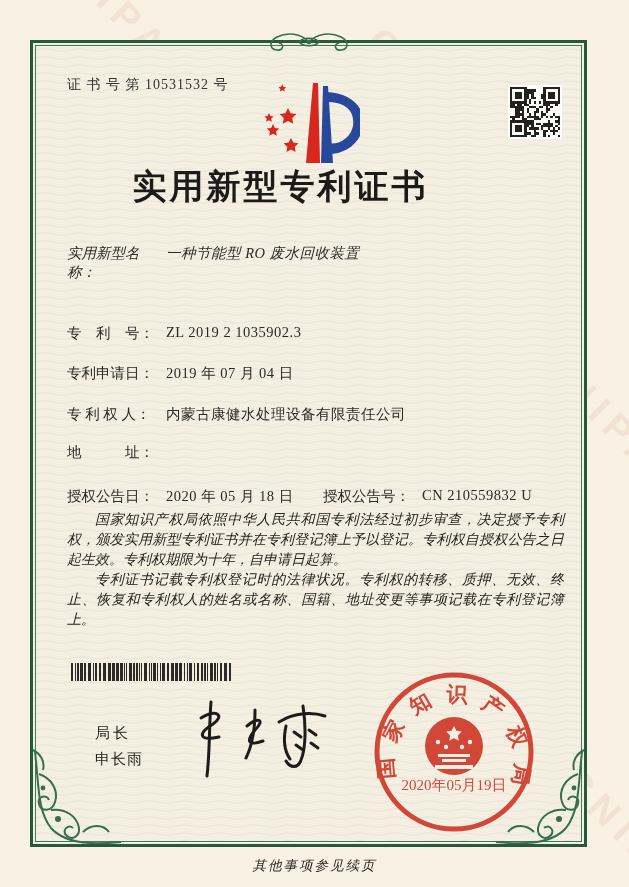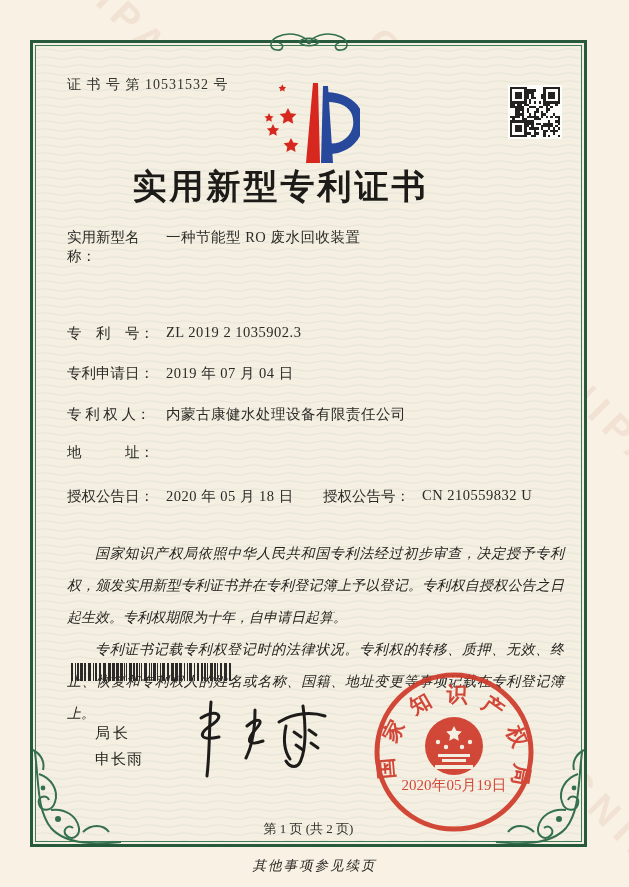--- a/index.html
+++ b/index.html
@@ -34,22 +34,22 @@
 
   
   .field-row { position:absolute; left:67px; display:flex; font-size:14.5px; color:#2b2a26; }
   .field-row .lbl { width:99px; flex:none; }
   .field-row .val { letter-spacing:.5px; }
   .row-addr .val { width:396px; line-height:21px; }
   .pair2 { position:absolute; left:256px; top:0; display:flex; }
   .pair2 .lbl { width:99px; }
 
   
-  .paras { position:absolute; left:67px; top:538px; width:497px; font-size:14px;
-           font-style:italic; line-height:32px; color:#24231f; text-align:justify; }
+  .paras { position:absolute; left:67px; top:510px; width:497px; font-size:14px;
+           font-style:italic; line-height:20px; color:#24231f; text-align:justify; }
   .paras p { text-indent:2em; }
 
   
   .barcode { position:absolute; left:71px; top:663px; width:166px; height:18px; display:flex; align-items:stretch; }
   .barcode i { display:block; background:#2b2a28; }
   .director-title { position:absolute; left:95px; top:724px; font-family:"Liberation Sans",sans-serif;
                     font-size:15px; color:#26251f; letter-spacing:3px; }
   .director-name  { position:absolute; left:95px; top:750px; font-family:"Liberation Sans",sans-serif;
                     font-size:15px; color:#26251f; letter-spacing:1px; }
   .signature { position:absolute; left:183px; top:698px; }
@@ -572,21 +572,21 @@
       <i></i>
       <i class="d"></i>
       <i></i>
       <i></i>
       <i></i>
       <i class="d"></i>
     </div>
 
   <div class="title">实用新型专利证书</div>
 
-  <div class="field-row" style="top:228px;">
+  <div class="field-row" style="top:244px;font-style:italic;">
     <span class="lbl">实用新型名称：</span>
     <span class="val">一种节能型 RO 废水回收装置</span>
   </div>
   <div class="field-row" style="top:324px;">
     <span class="lbl">专　利　号：</span>
     <span class="val">ZL 2019 2 1035902.3</span>
   </div>
   <div class="field-row" style="top:364px;">
     <span class="lbl">专利申请日：</span>
     <span class="val">2019 年 07 月 04 日</span>
@@ -696,16 +696,15 @@
       </g>
       <g fill="#f5efe2">
         <rect x="66" y="84" width="32" height="3"></rect>
         <rect x="70" y="89" width="24" height="3"></rect>
         <rect x="63" y="95" width="38" height="4"></rect>
       </g>
     </g>
     <text x="82" y="120" text-anchor="middle" font-size="15" fill="#cf3a2a" font-family="Liberation Serif, serif">2020年05月19日</text>
   </svg>
 
-  <div class="footer-page">第 1 页 (共 2 页)</div>
   <div class="cont-note">其他事项参见续页</div>
 
 </div>
 
 </body></html>

